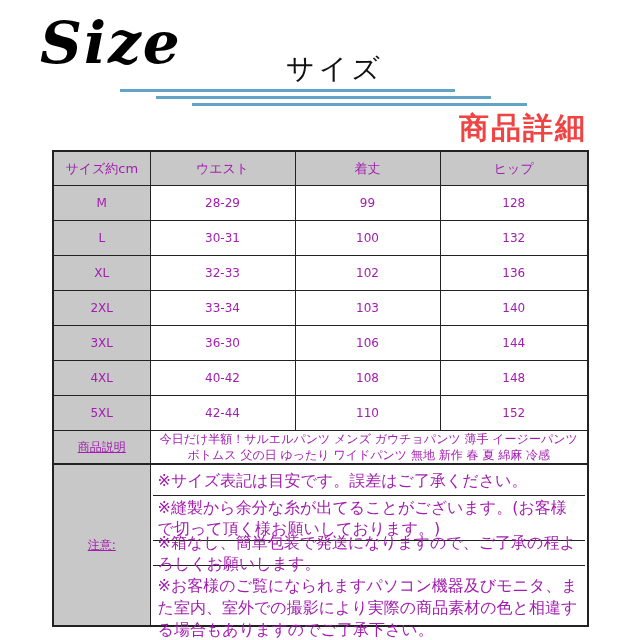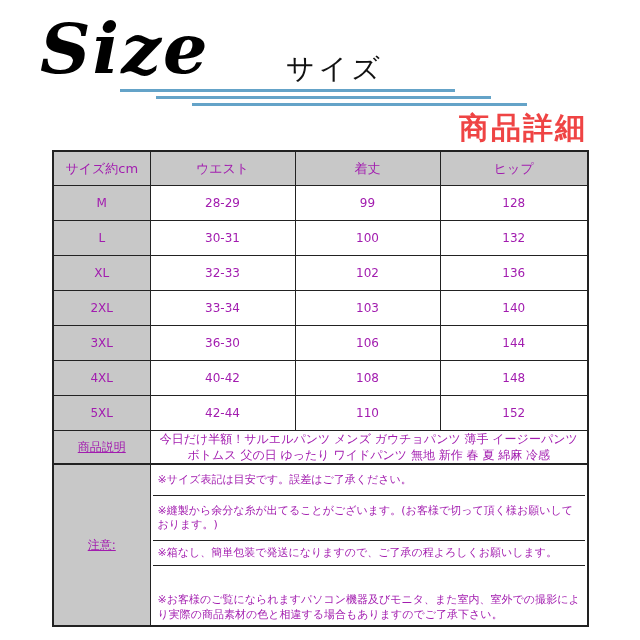--- a/index.html
+++ b/index.html
@@ -5,21 +5,21 @@
   html,body{margin:0;padding:0;}
   body{
     width:640px;height:640px;position:relative;background:#ffffff;
     font-family:"DejaVu Sans","Liberation Sans",sans-serif;color:#1a1a1a;
     overflow:hidden;
   }
   
   .size-logo{
     position:absolute;left:40px;top:14px;
     font-family:"DejaVu Serif","Liberation Serif",serif;
-    font-style:italic;font-weight:bold;font-size:70px;line-height:1;
+    font-style:italic;font-weight:bold;font-size:58px;line-height:1;
     letter-spacing:2px;color:#000;
   }
   .size-title-jp{
     position:absolute;left:286px;top:50px;
     font-size:28px;letter-spacing:4px;color:#111;
   }
   .accent-line{
     position:absolute;height:3px;width:335px;
     background:var(--accent-blue,#64a3c8);
   }
@@ -46,21 +46,21 @@
   tr.data td{height:34px;}
   tr.note-row td{height:29px;font-size:12px;letter-spacing:0.5px;}
   tr.desc-row td{height:32px;}
   td.desc-text{font-size:11px;line-height:1.35;padding:1px 4px;}
   td.label-cell{font-size:12px;text-decoration:underline;}
   tr.desc-row td{border-bottom-width:2px;}
   td.caution-cell{padding:0;vertical-align:top;}
   .c-item{
     box-sizing:border-box;display:flex;align-items:center;
     border-bottom:1px solid var(--border-color,#222);
-    font-size:11px;line-height:1.35;text-align:left;padding:1px 5px;
+    font-size:16px;line-height:1.35;text-align:left;padding:1px 5px;
   }
   .c-item:last-child{border-bottom:none;margin-top:24px;}
   .c-item.h1{height:31px;}
   .c-item.h2{height:45px;}
   .c-item.h3{height:25px;}
   .c-item.h4{height:35px;}
 </style>
 </head>
 <body>
 

